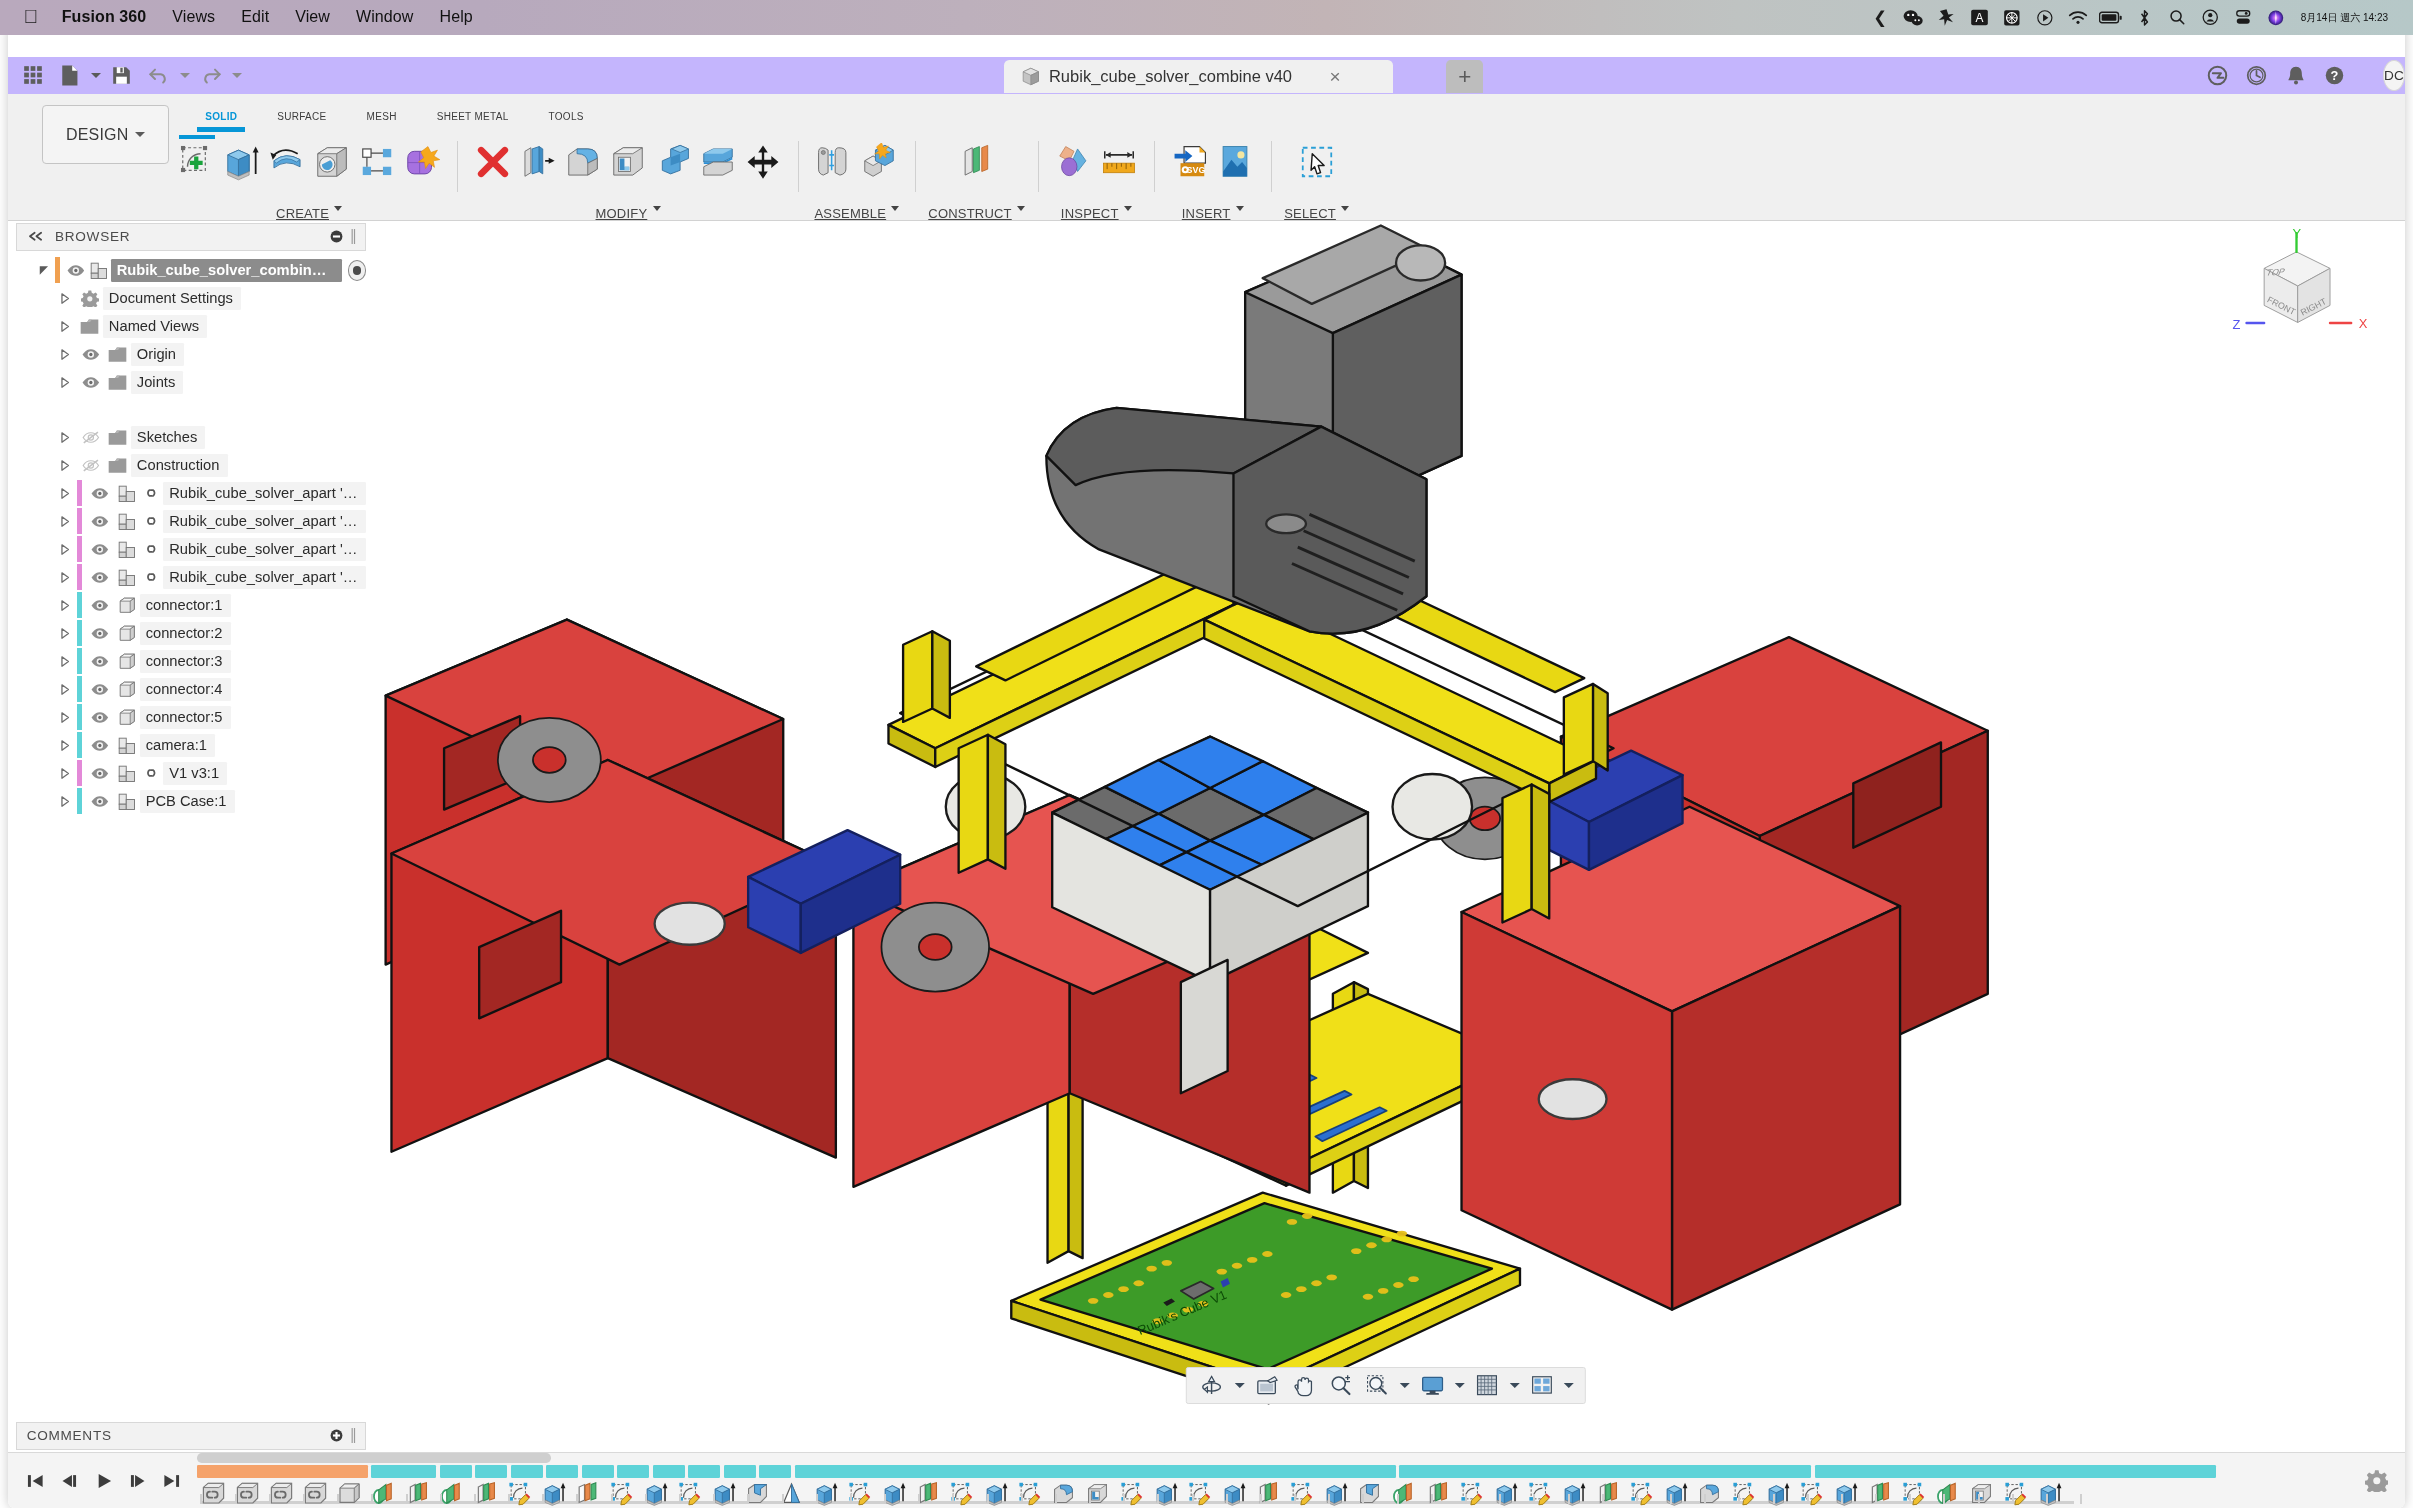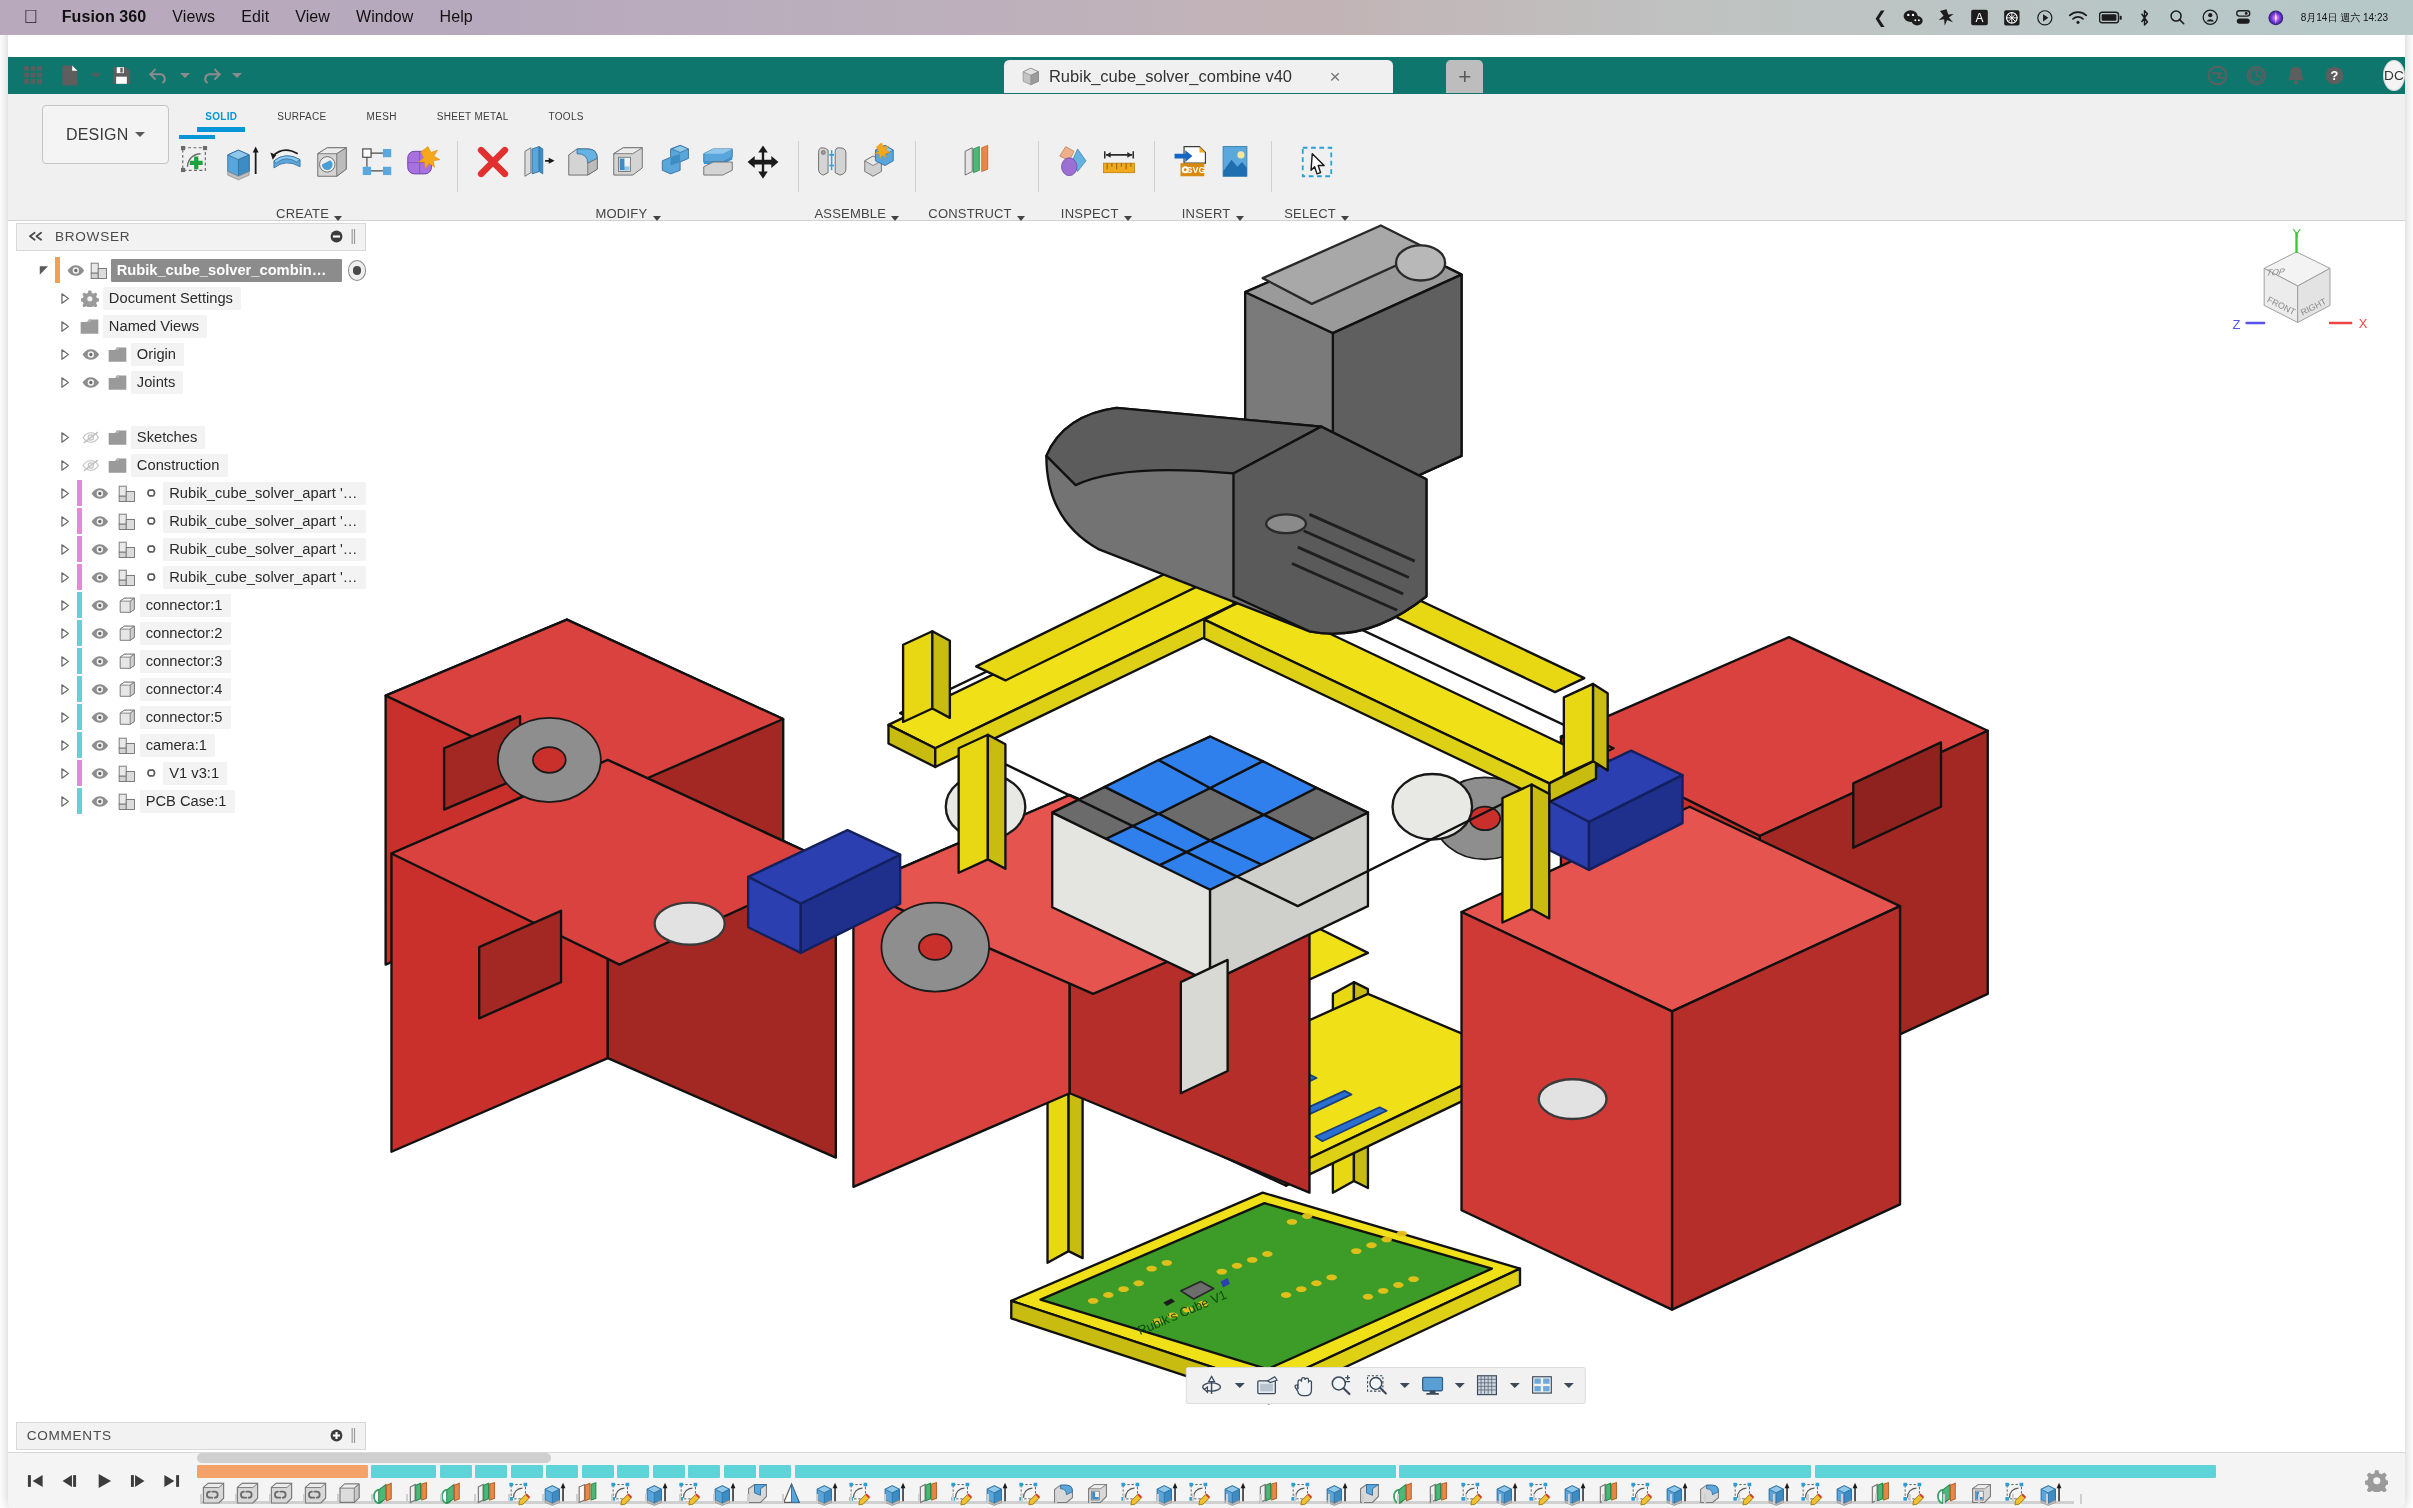--- a/index.html
+++ b/index.html
@@ -27,21 +27,21 @@
   
   #fusion-window { position: absolute; top: 23.6px; left: 8.2px; width: 2397px; height: 1485px; background: #fff; border-radius: 8.2px; overflow: hidden; box-shadow: 0 0 11.8px rgba(0,0,0,.22); }
 
   #titlebar { position: absolute; top: 0; left: 0; width: 2397px; height: 33px; background: #eaeaea; border-bottom: 0.6px solid #dadada; }
   #titlebar .traffic { position: absolute; left: 10.6px; top: 11.2px; display: flex; gap: 7.7px; }
   #titlebar .dot { width: 11.8px; height: 11.8px; border-radius: 50%; }
   .dot.red { background: #ff5f57; } .dot.yellow { background: #febc2e; } .dot.green { background: #28c840; }
   #titlebar .app-title { position: absolute; width: 100%; text-align: center; top: 7.7px; font-size: 16px; color: #4a4a4a; font-weight: bold; }
 
   
-  #tabstrip { position: absolute; top: 33px; left: 0; width: 2397px; height: 37px; background: #0f766e; }
+  #tabstrip { position: absolute; top: 33px; left: 0; width: 2397px; height: 37px; background: #c4b5fd; }
   #qat { position: absolute; left: 0; top: 0; height: 37px; display: flex; align-items: center; padding-left: 5.9px; gap: 0px; }
   .qat-btn { width: 37px; height: 31px; display: flex; align-items: center; justify-content: center; cursor: default; }
   .qat-caret { width: 15.3px; height: 31px; display: flex; align-items: center; justify-content: center; }
   .caret-dn { width: 0; height: 0; border-left: 5.3px solid transparent; border-right: 5.3px solid transparent; border-top: 5.9px solid #5a5a5a; }
 
   #doc-tab { position: absolute; left: 996px; top: 3.5px; height: 33px; min-width: 389px; background: #f0f0f0; border-radius: 5.3px 5.3px 0 0; display: flex; align-items: center; padding: 0 17.7px; gap: 9.4px; }
   #doc-tab .tab-label { font-size: 16.5px; color: #333; white-space: nowrap; }
   #doc-tab .tab-close { margin-left: 28px; font-size: 19px; color: #777; }
   #tab-add { position: absolute; left: 1438px; top: 3.5px; width: 37px; height: 33px; background: #bdbdbd; border-radius: 4.7px 4.7px 0 0; display: flex; align-items: center; justify-content: center; font-size: 22.4px; color: #5a5a5a; }
   #tab-right-icons { position: absolute; right: 11.8px; top: 0; height: 37px; display: flex; align-items: center; gap: 0px; }
@@ -53,21 +53,21 @@
   #design-box { position: absolute; left: 34px; top: 11.8px; width: 127px; height: 59px; border: 0.6px solid #c4c4c4; border-radius: 4.1px; background: #f4f4f4; display: flex; align-items: center; justify-content: center; gap: 7px; }
   #design-box .dlabel { font-size: 16px; color: #3a3a3a; letter-spacing: 0.2px; }
   #ribbon-tabs { position: absolute; left: 177px; top: 4.7px; display: flex; gap: 0; }
   .rtab { font-size: 10px; color: #3c3c3c; padding: 13px 20px 9.4px 20px; letter-spacing: 0.3px; position: relative; white-space: nowrap; }
   .rtab.active { color: #0696d7; font-weight: bold; }
   .rtab.active::after { content:""; position:absolute; left:11.8px; right:11.8px; bottom:0; height: 4.7px; background: #0696d7; }
 
   #panels { position: absolute; left: 159px; top: 46px; height: 81px; display: flex; align-items: flex-start; }
   .panel { display: flex; flex-direction: column; align-items: center; position: relative; padding: 0 7px; height: 81px; }
   .panel .row { display: flex; align-items: flex-start; gap: 0px; height: 55px; }
-  .panel .ptitle { font-size: 13px; color: #444; display: flex; align-items: flex-end; gap: 5.3px; margin-top: 13px; letter-spacing: 0.2px; }
+  .panel .ptitle { font-size: 13px; color: #444; display: flex; align-items: flex-start; gap: 5.3px; margin-top: 13px; letter-spacing: 0.2px; text-decoration: underline; }
   .ptitle .caret-dn { border-top-color: #444; border-left-width: 4.7px; border-right-width: 4.7px; border-top-width: 5.3px; }
   .tool { width: 45px; height: 52px; display: flex; align-items: flex-start; justify-content: center; padding-top: 3.5px; position: relative; }
   .tool.selected-underline::before { content:""; position:absolute; top:-4.7px; left:4.7px; right:4.7px; height: 4.1px; background:#0696d7; }
   .sep { width: 0.6px; height: 51px; background: #d0d0d0; margin: 1.2px 5.9px 0 5.9px; align-self: flex-start; }
 
   
   #browser { position: absolute; left: 8.2px; top: 199px; width: 350px; }
   #browser-header { height: 28px; background: #f2f2f2; border: 0.6px solid #d8d8d8; display: flex; align-items: center; padding: 0 9.4px; gap: 11.8px; }
   #browser-header .bh-title { font-size: 13.6px; color: #4b4b4b; letter-spacing: 0.7px; }
   #browser-header .bh-right { margin-left: auto; display: flex; align-items: center; gap: 8.2px; }

